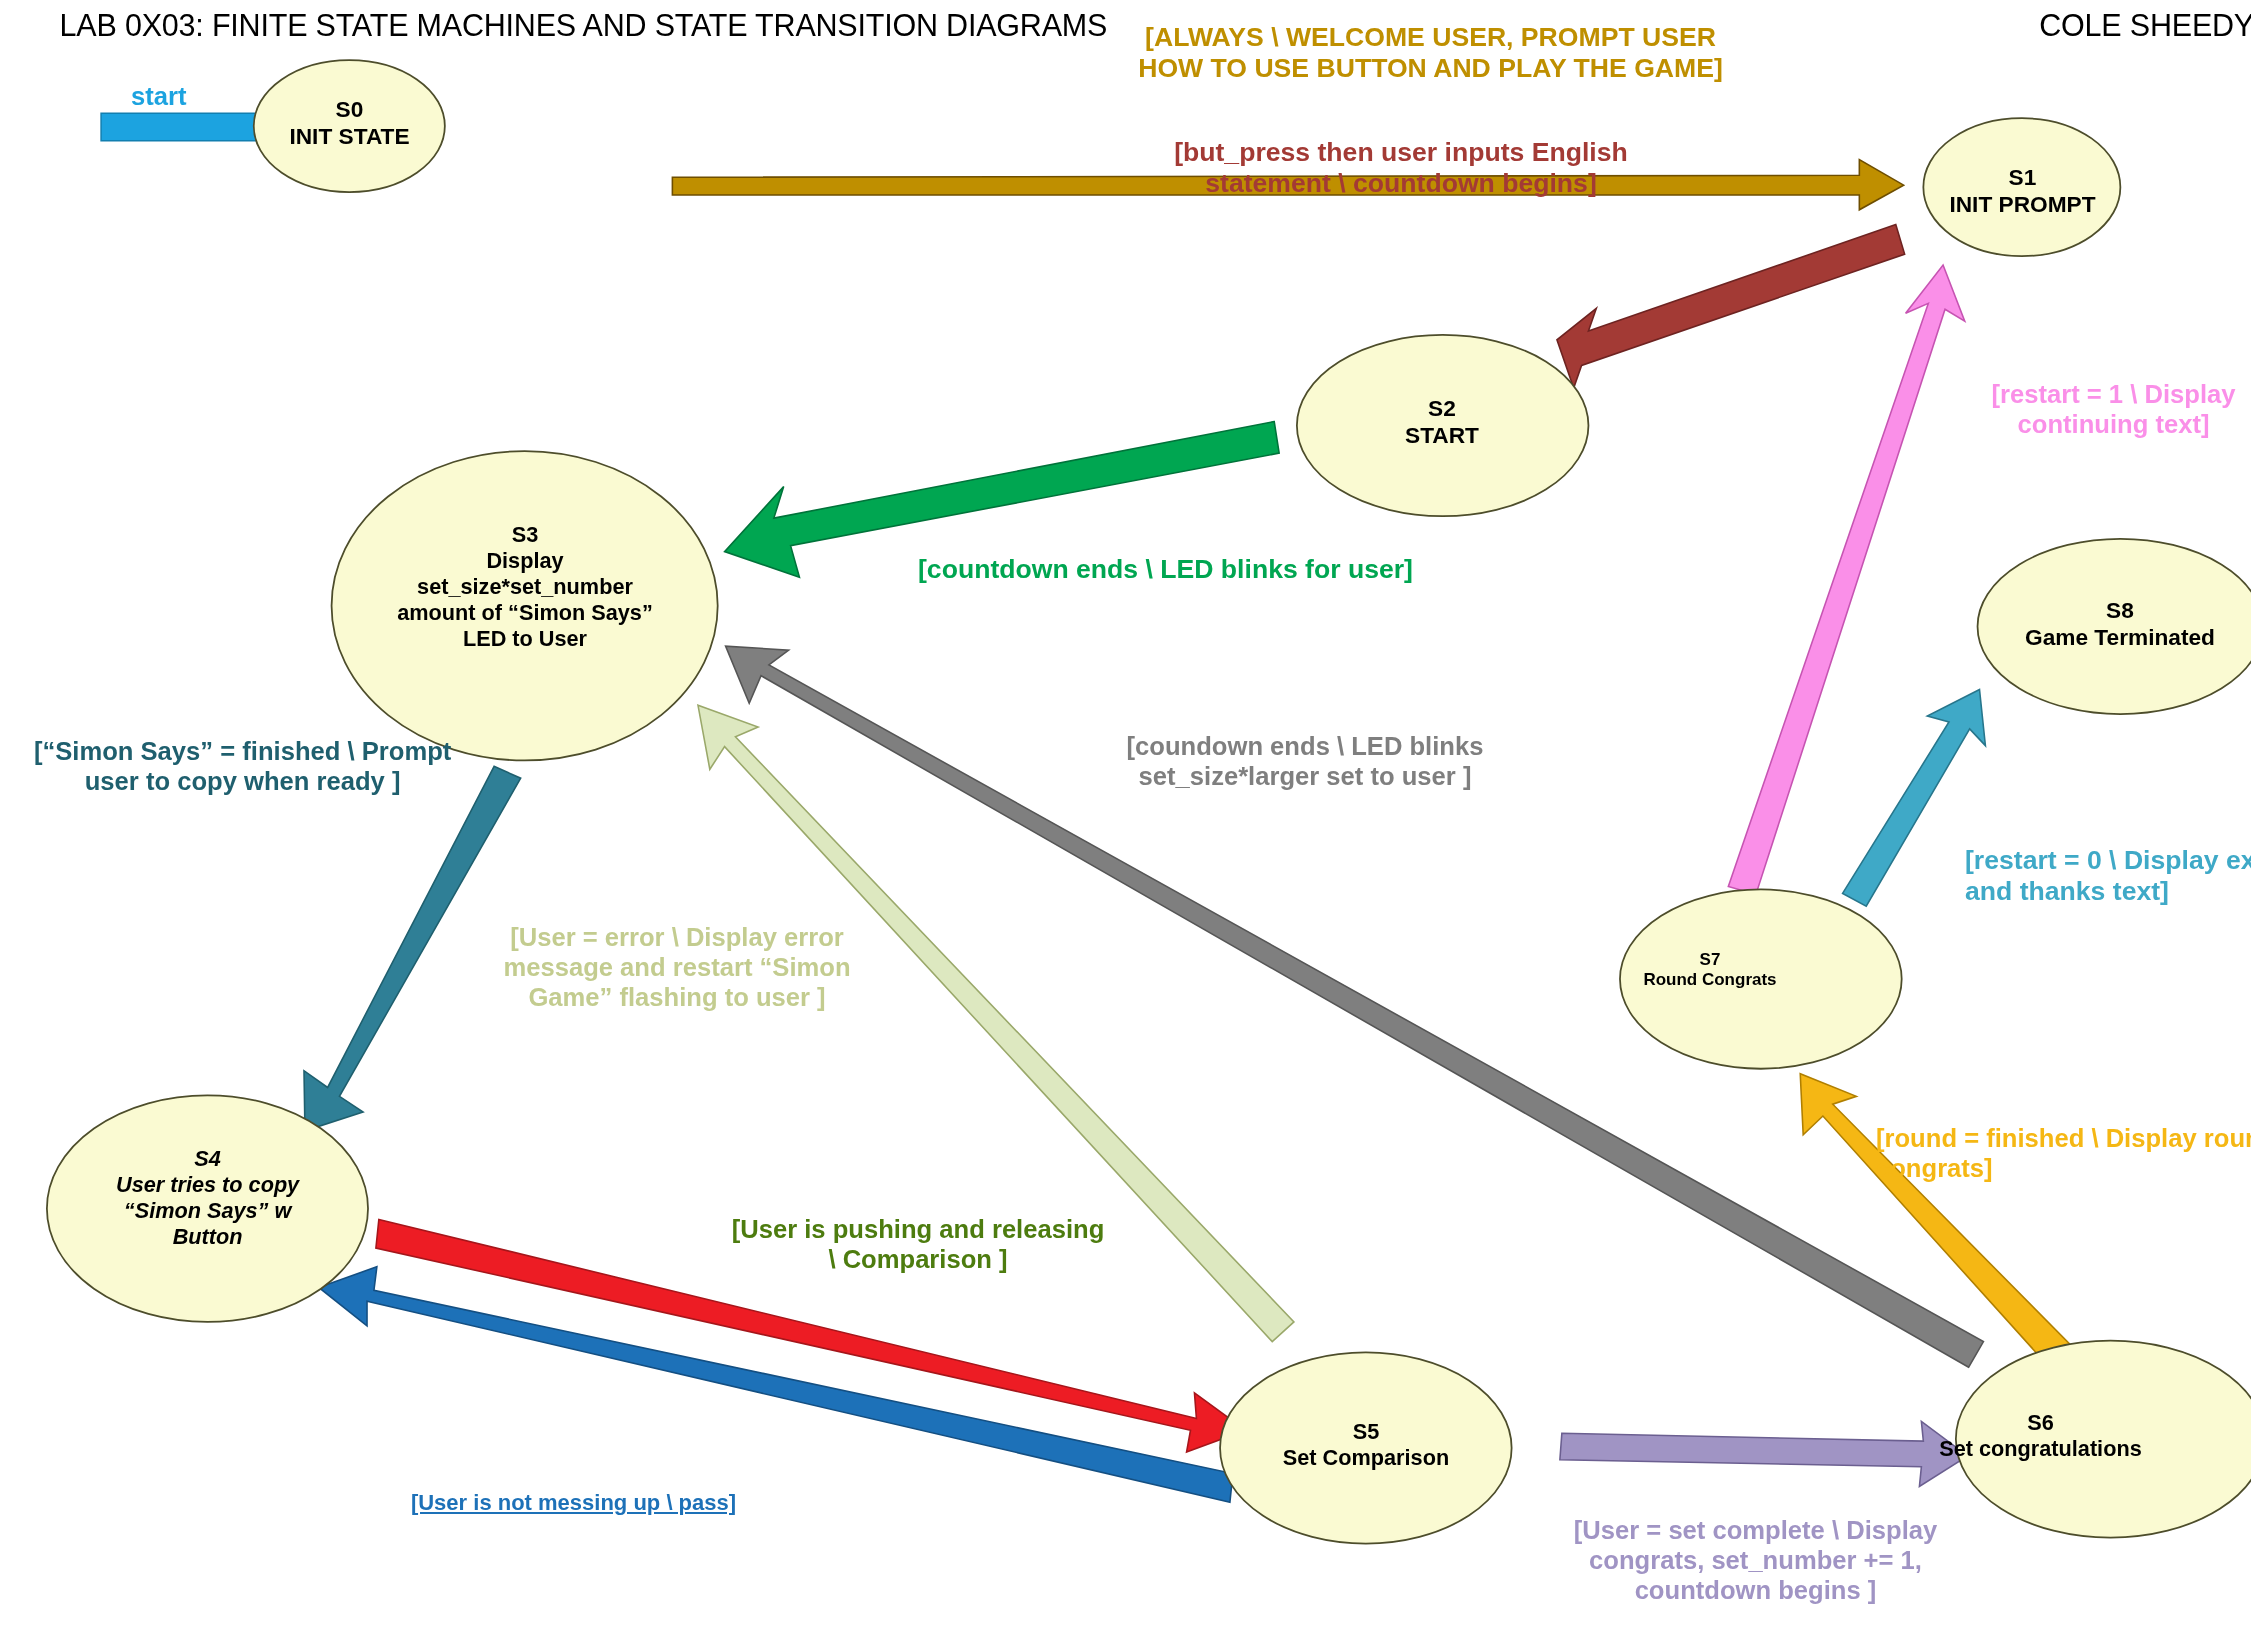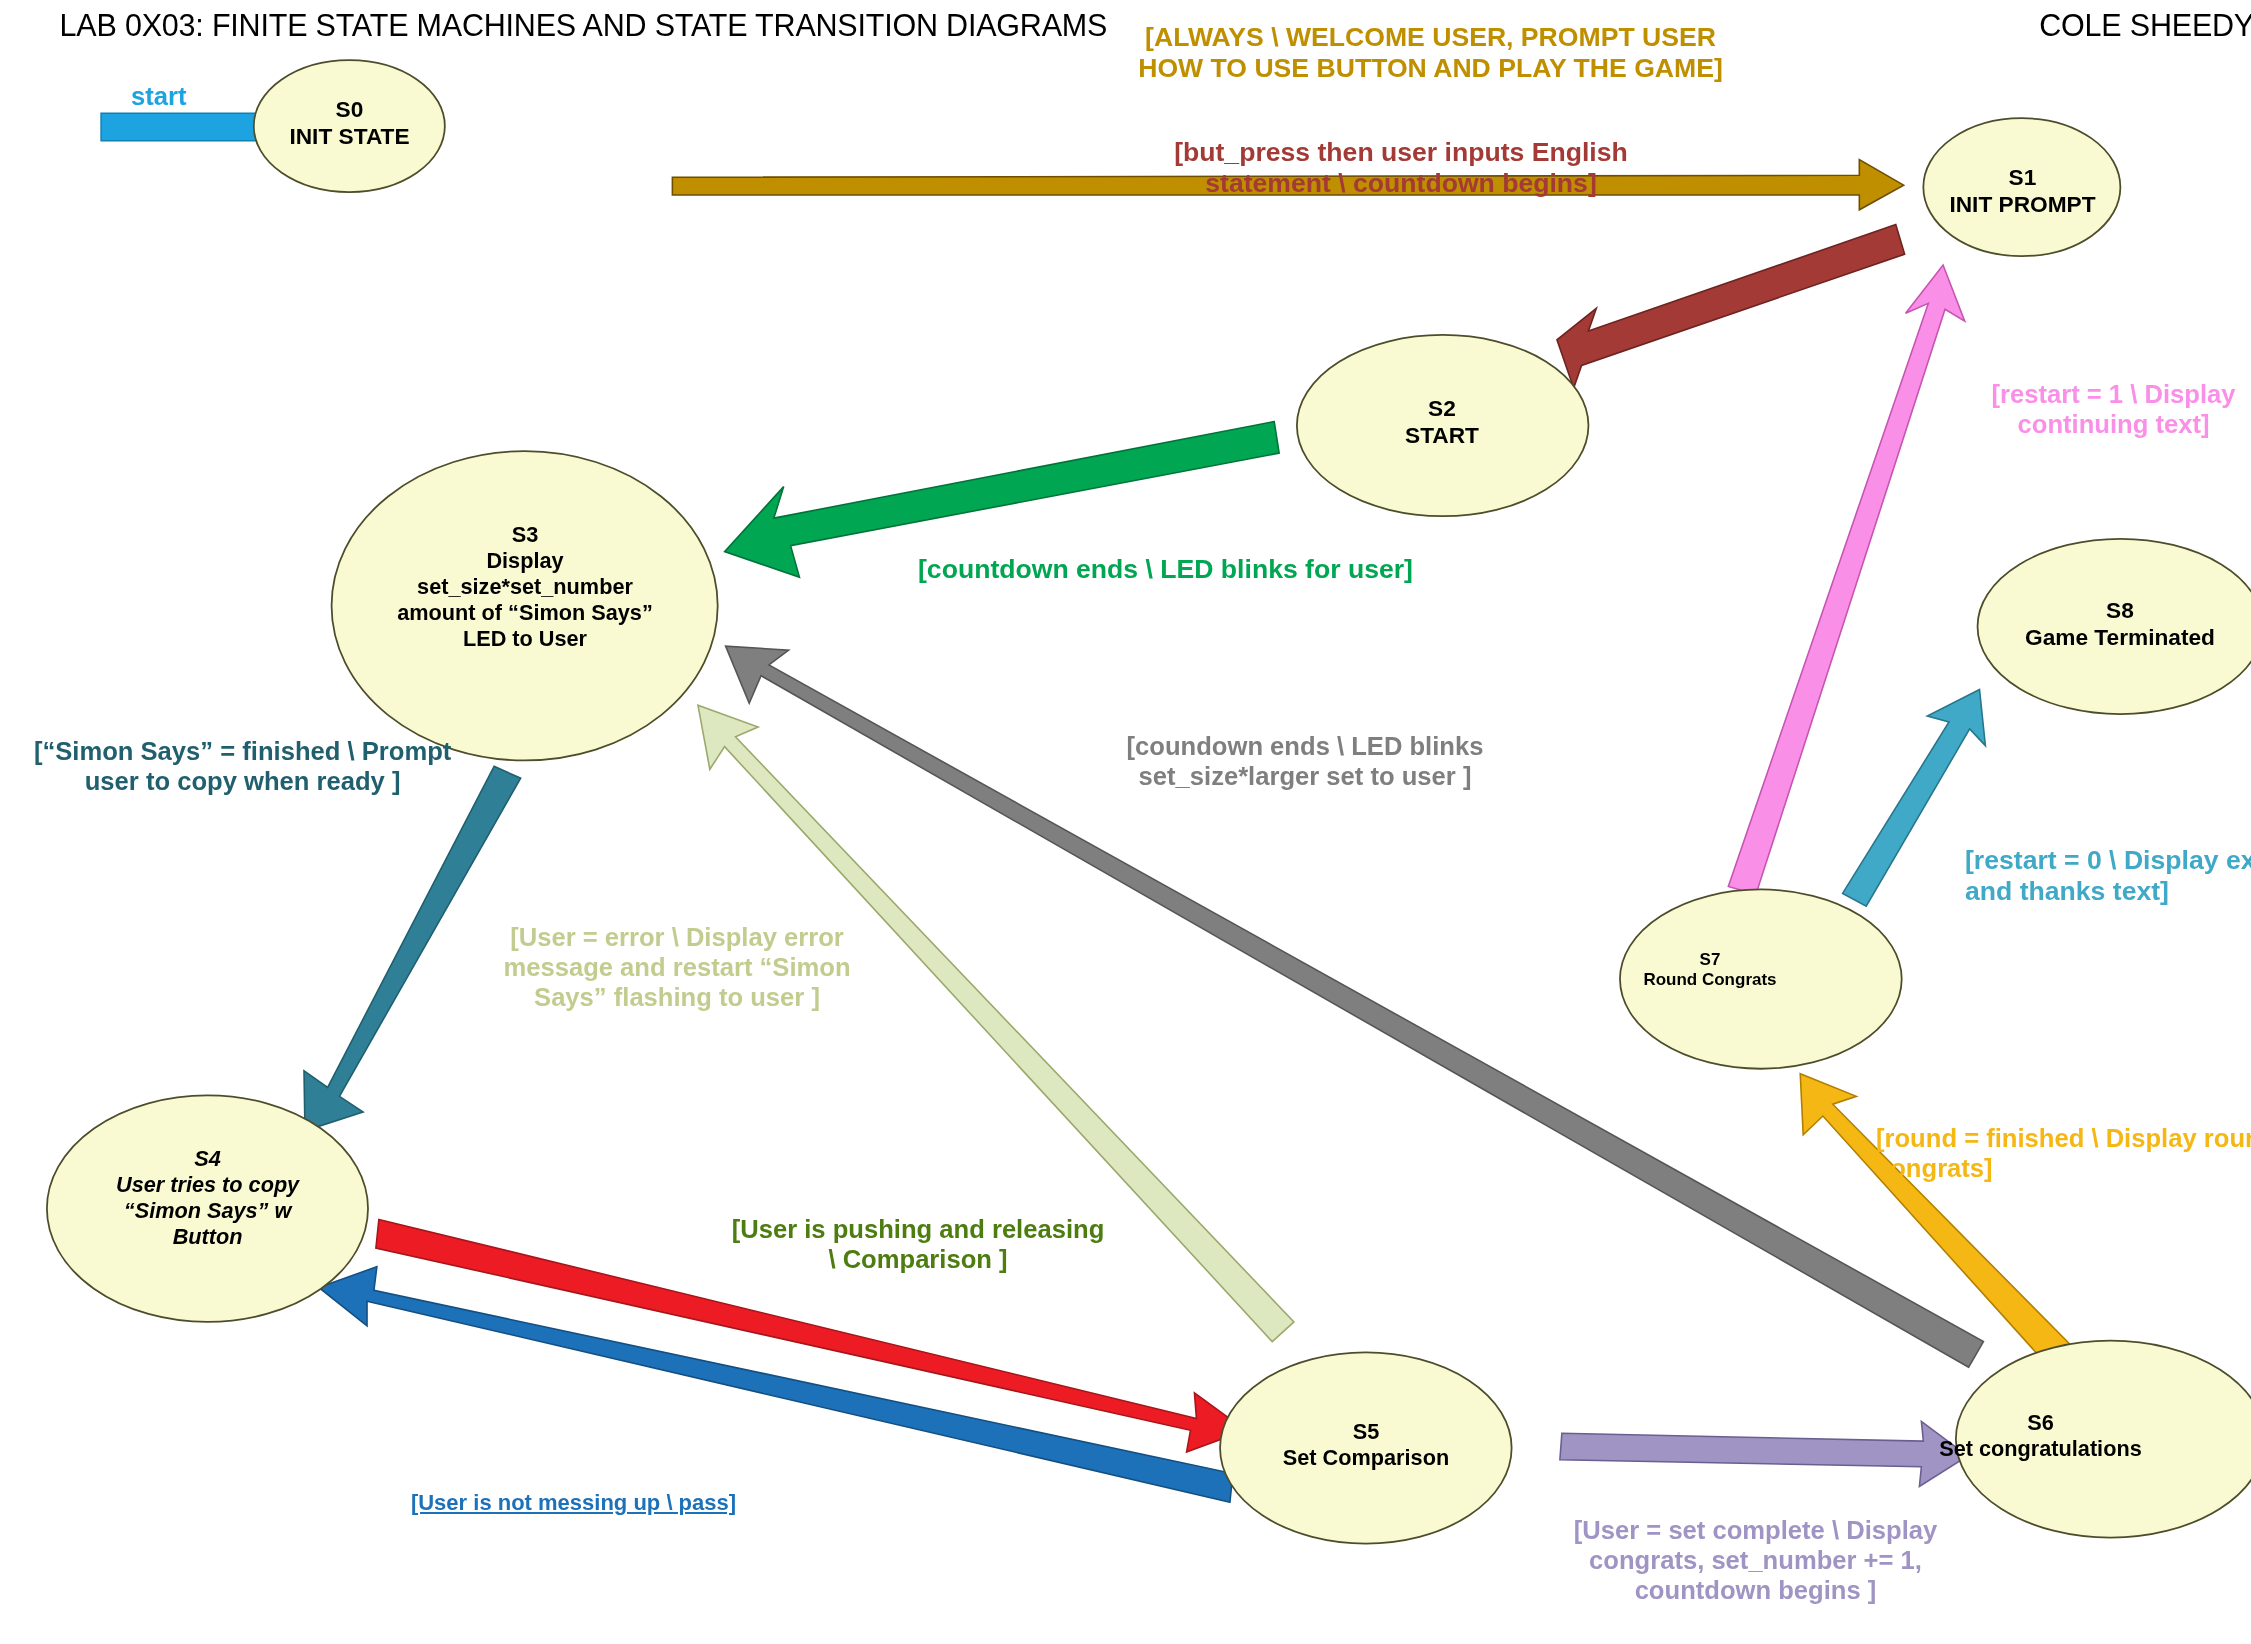--- a/index.html
+++ b/index.html
@@ -131,21 +131,21 @@
   <div class="txt center cond" style="left:1103px;top:21.7px;width:591px;font-size:26.6px;color:#BF8F00;">[ALWAYS \ WELCOME USER, PROMPT USER HOW TO USE BUTTON AND PLAY THE GAME]</div>
 
   <div class="txt center cond" style="left:828px;top:554px;width:611px;font-size:26.6px;color:#00A651;">[countdown ends \ LED blinks for user]</div>
 
   <div class="txt center" style="left:-5.9px;top:736px;width:433px;font-size:25.6px;color:#1F5F6E;">[“Simon Says” = finished \ Prompt user to copy when ready ]</div>
 
   <div class="txt center" style="left:699px;top:1214px;width:374px;font-size:25.6px;color:#4d7c0f;">[User is pushing and releasing \ Comparison ]</div>
 
   <div class="txt center" style="left:325px;top:1490px;width:433px;font-size:22px;color:#1D71B8;text-decoration:underline;">[User is not messing up \ pass]</div>
 
-  <div class="txt center" style="left:448px;top:922px;width:394px;font-size:25.6px;color:#C3CC8F;">[User = error \ Display error message and restart “Simon Says” flashing to user ]</div>
+  <div class="txt center" style="left:448px;top:922px;width:394px;font-size:25.6px;color:#C3CC8F;">[User = error \ Display error message and restart “Simon Game” flashing to user ]</div>
 
   <div class="txt center" style="left:1487px;top:1515px;width:473px;font-size:25.6px;color:#A094C4;">[User = set complete \ Display congrats, set_number += 1, countdown begins ]</div>
 
   <div class="txt center" style="left:1070px;top:731px;width:406px;font-size:25.6px;color:#7F7F7F;">[coundown ends \ LED blinks set_size*larger set to user ]</div>
 
   <div class="txt left" style="left:1844px;top:1123px;width:414px;font-size:25.6px;color:#F5B714;">[round = finished \ Display round congrats]</div>
 
   <div class="txt center" style="left:1919px;top:379px;width:325px;font-size:25.6px;color:#FA8FE8;">[restart = 1 \ Display continuing text]</div>
 
   <div class="txt left cond" style="left:1933px;top:845px;width:325px;font-size:26.6px;color:#3FA9C7;">[restart = 0 \ Display exit and thanks text]</div>

